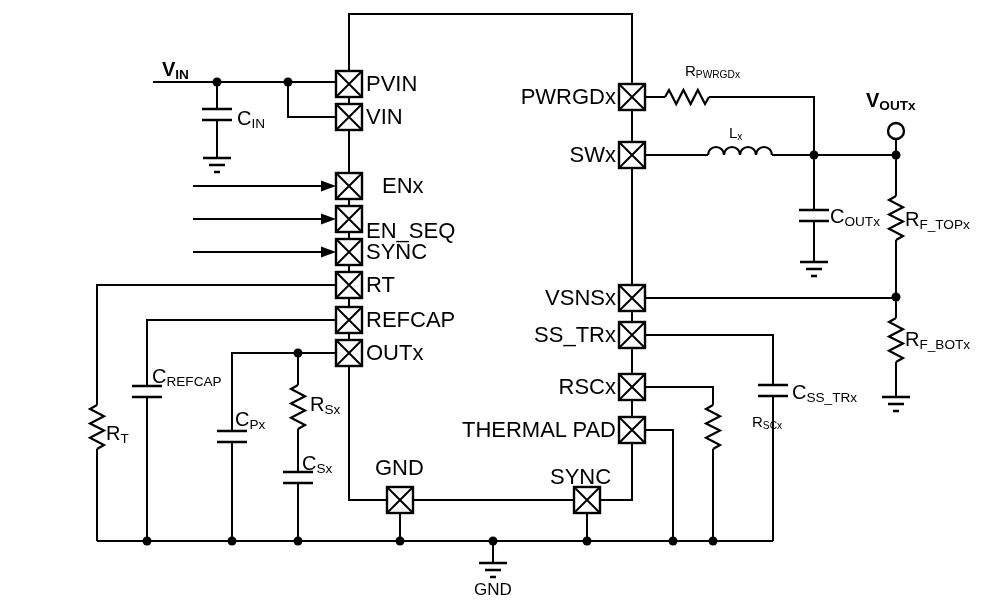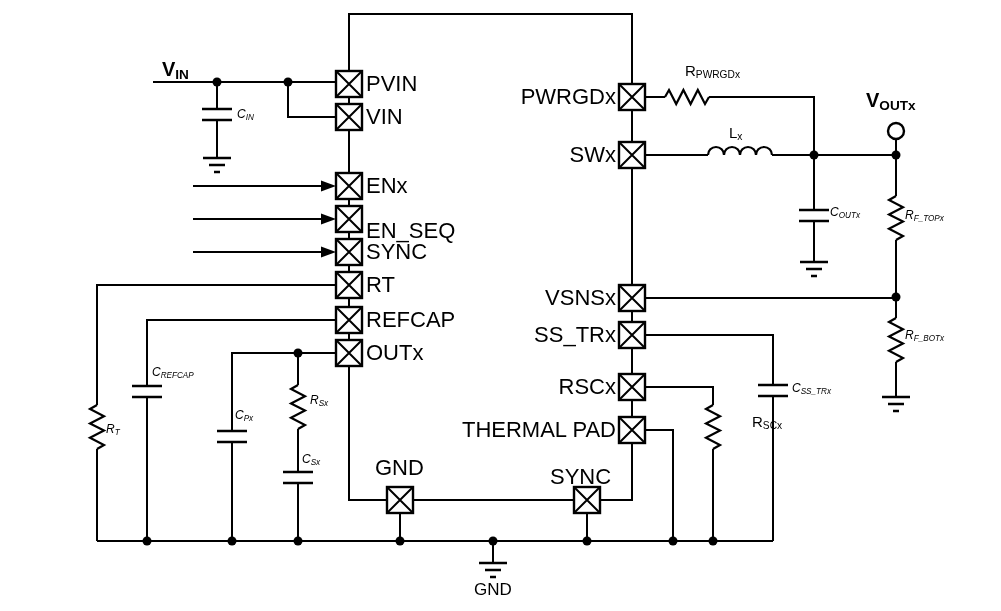--- a/index.html
+++ b/index.html
@@ -8,21 +8,21 @@
     position:relative; width:1001px; height:611px; background:#ffffff;
     font-family:"Liberation Sans", sans-serif; color:#000; overflow:hidden;
   }
   .canvas svg { position:absolute; left:0; top:0; }
   .lbl { position:absolute; white-space:nowrap; line-height:1; color:#000; }
   .pin   { font-size:22px; }
   .pin-r { right:385px; text-align:right; }
   .sz20  { font-size:20px; font-weight:bold; }
   .sz19  { font-size:15px; }
   .sz17  { font-size:17px; }
-  .sz16  { font-size:12px;font-style:italic; }
+  .sz16  { font-size:20px; }
   .sz15  { font-size:15px;margin-left:28px; }
   .sub   { font-size:68%; vertical-align:-0.22em; }
   .ctr   { text-align:center; }
 </style>
 </head>
 <body>
 
 <div class="canvas">
 
   <svg width="1001" height="611" viewBox="0 0 1001 611">
@@ -152,21 +152,21 @@
       <use href="#pinbox" x="587" y="500"></use>
     </g>
   </svg>
 
   <div class="lbl sz20" style="left:162px;top:59px"><span>V</span><span class="sub">IN</span></div>
   <div class="lbl sz20" style="left:866px;top:90px"><span>V</span><span class="sub">OUTx</span></div>
   <div class="lbl sz17 ctr" style="left:467px;top:581px;width:52px">GND</div>
 
   <div class="lbl pin" style="left:366px;top:73px">PVIN</div>
   <div class="lbl pin" style="left:366px;top:106px">VIN</div>
-  <div class="lbl pin" style="left:366px;top:175px">ENx</div>
+  <div class="lbl pin" style="left:382px;top:175px">ENx</div>
   <div class="lbl pin" style="left:366px;top:220px">EN_SEQ</div>
   <div class="lbl pin" style="left:366px;top:241px">SYNC</div>
   <div class="lbl pin" style="left:366px;top:274px">RT</div>
   <div class="lbl pin" style="left:366px;top:309px">REFCAP</div>
   <div class="lbl pin" style="left:366px;top:342px">OUTx</div>
 
   <div class="lbl pin pin-r" style="top:86px">PWRGDx</div>
   <div class="lbl pin pin-r" style="top:144px">SWx</div>
   <div class="lbl pin pin-r" style="top:287px">VSNSx</div>
   <div class="lbl pin pin-r" style="top:324px">SS_TRx</div>

